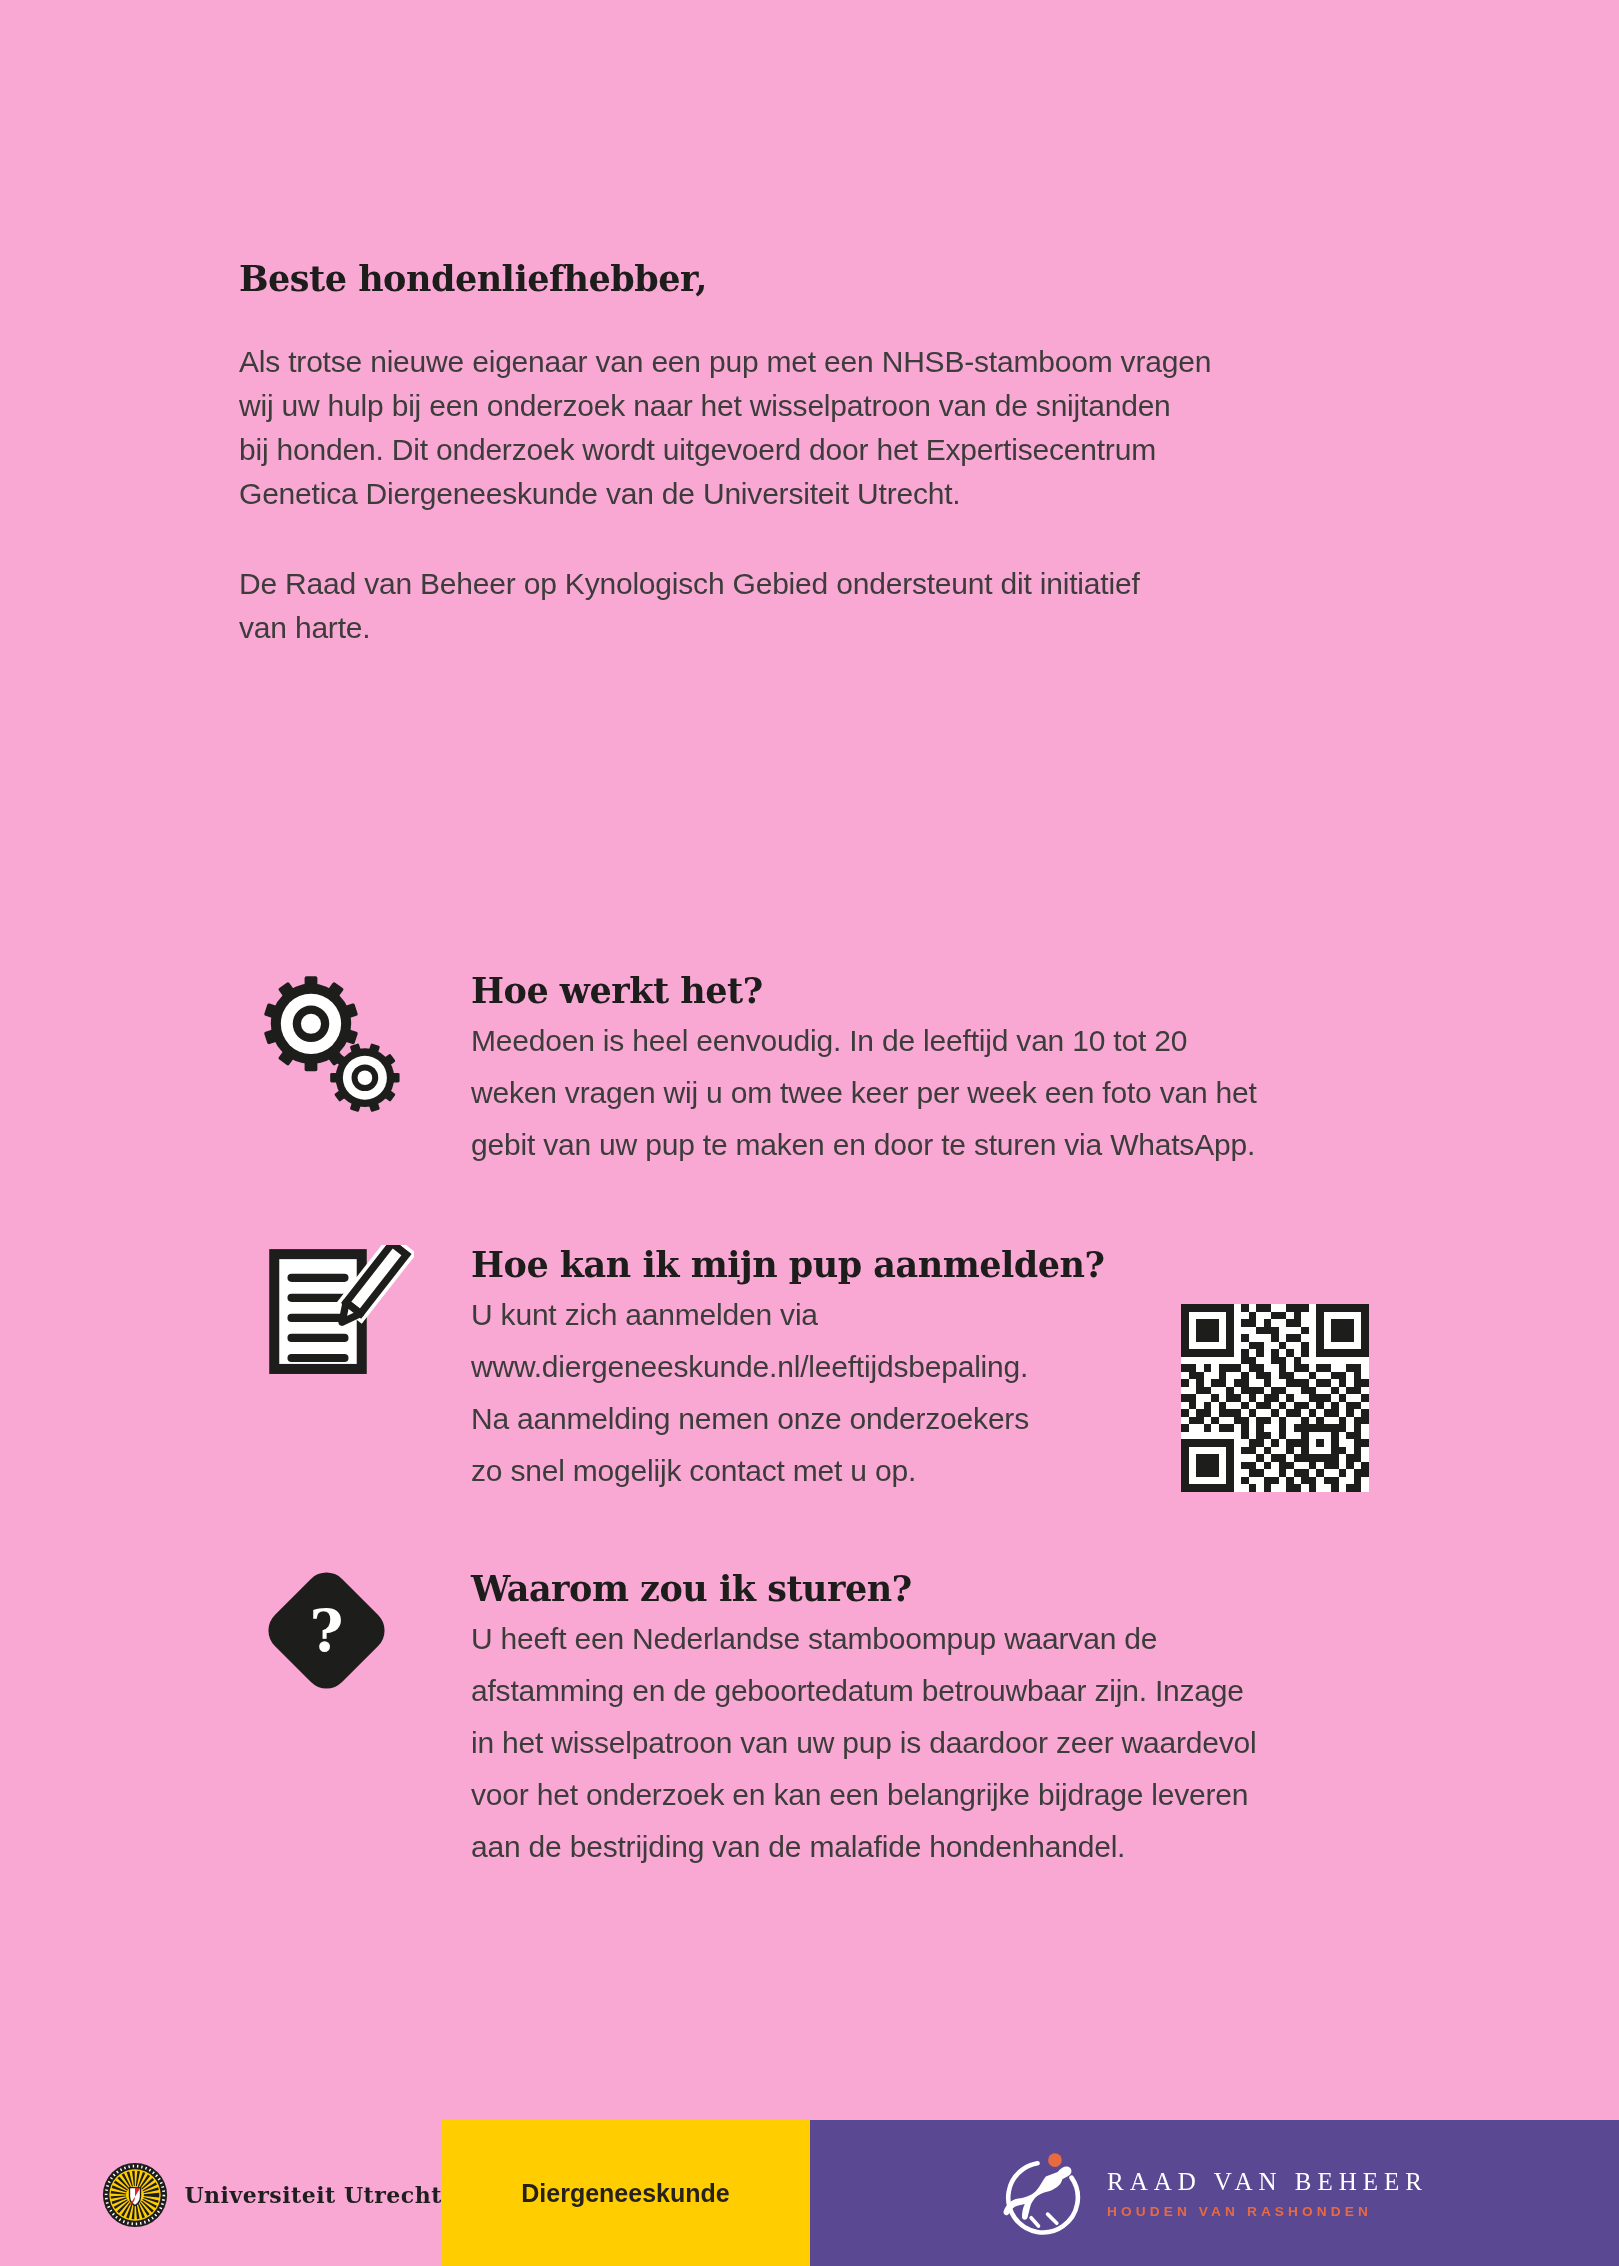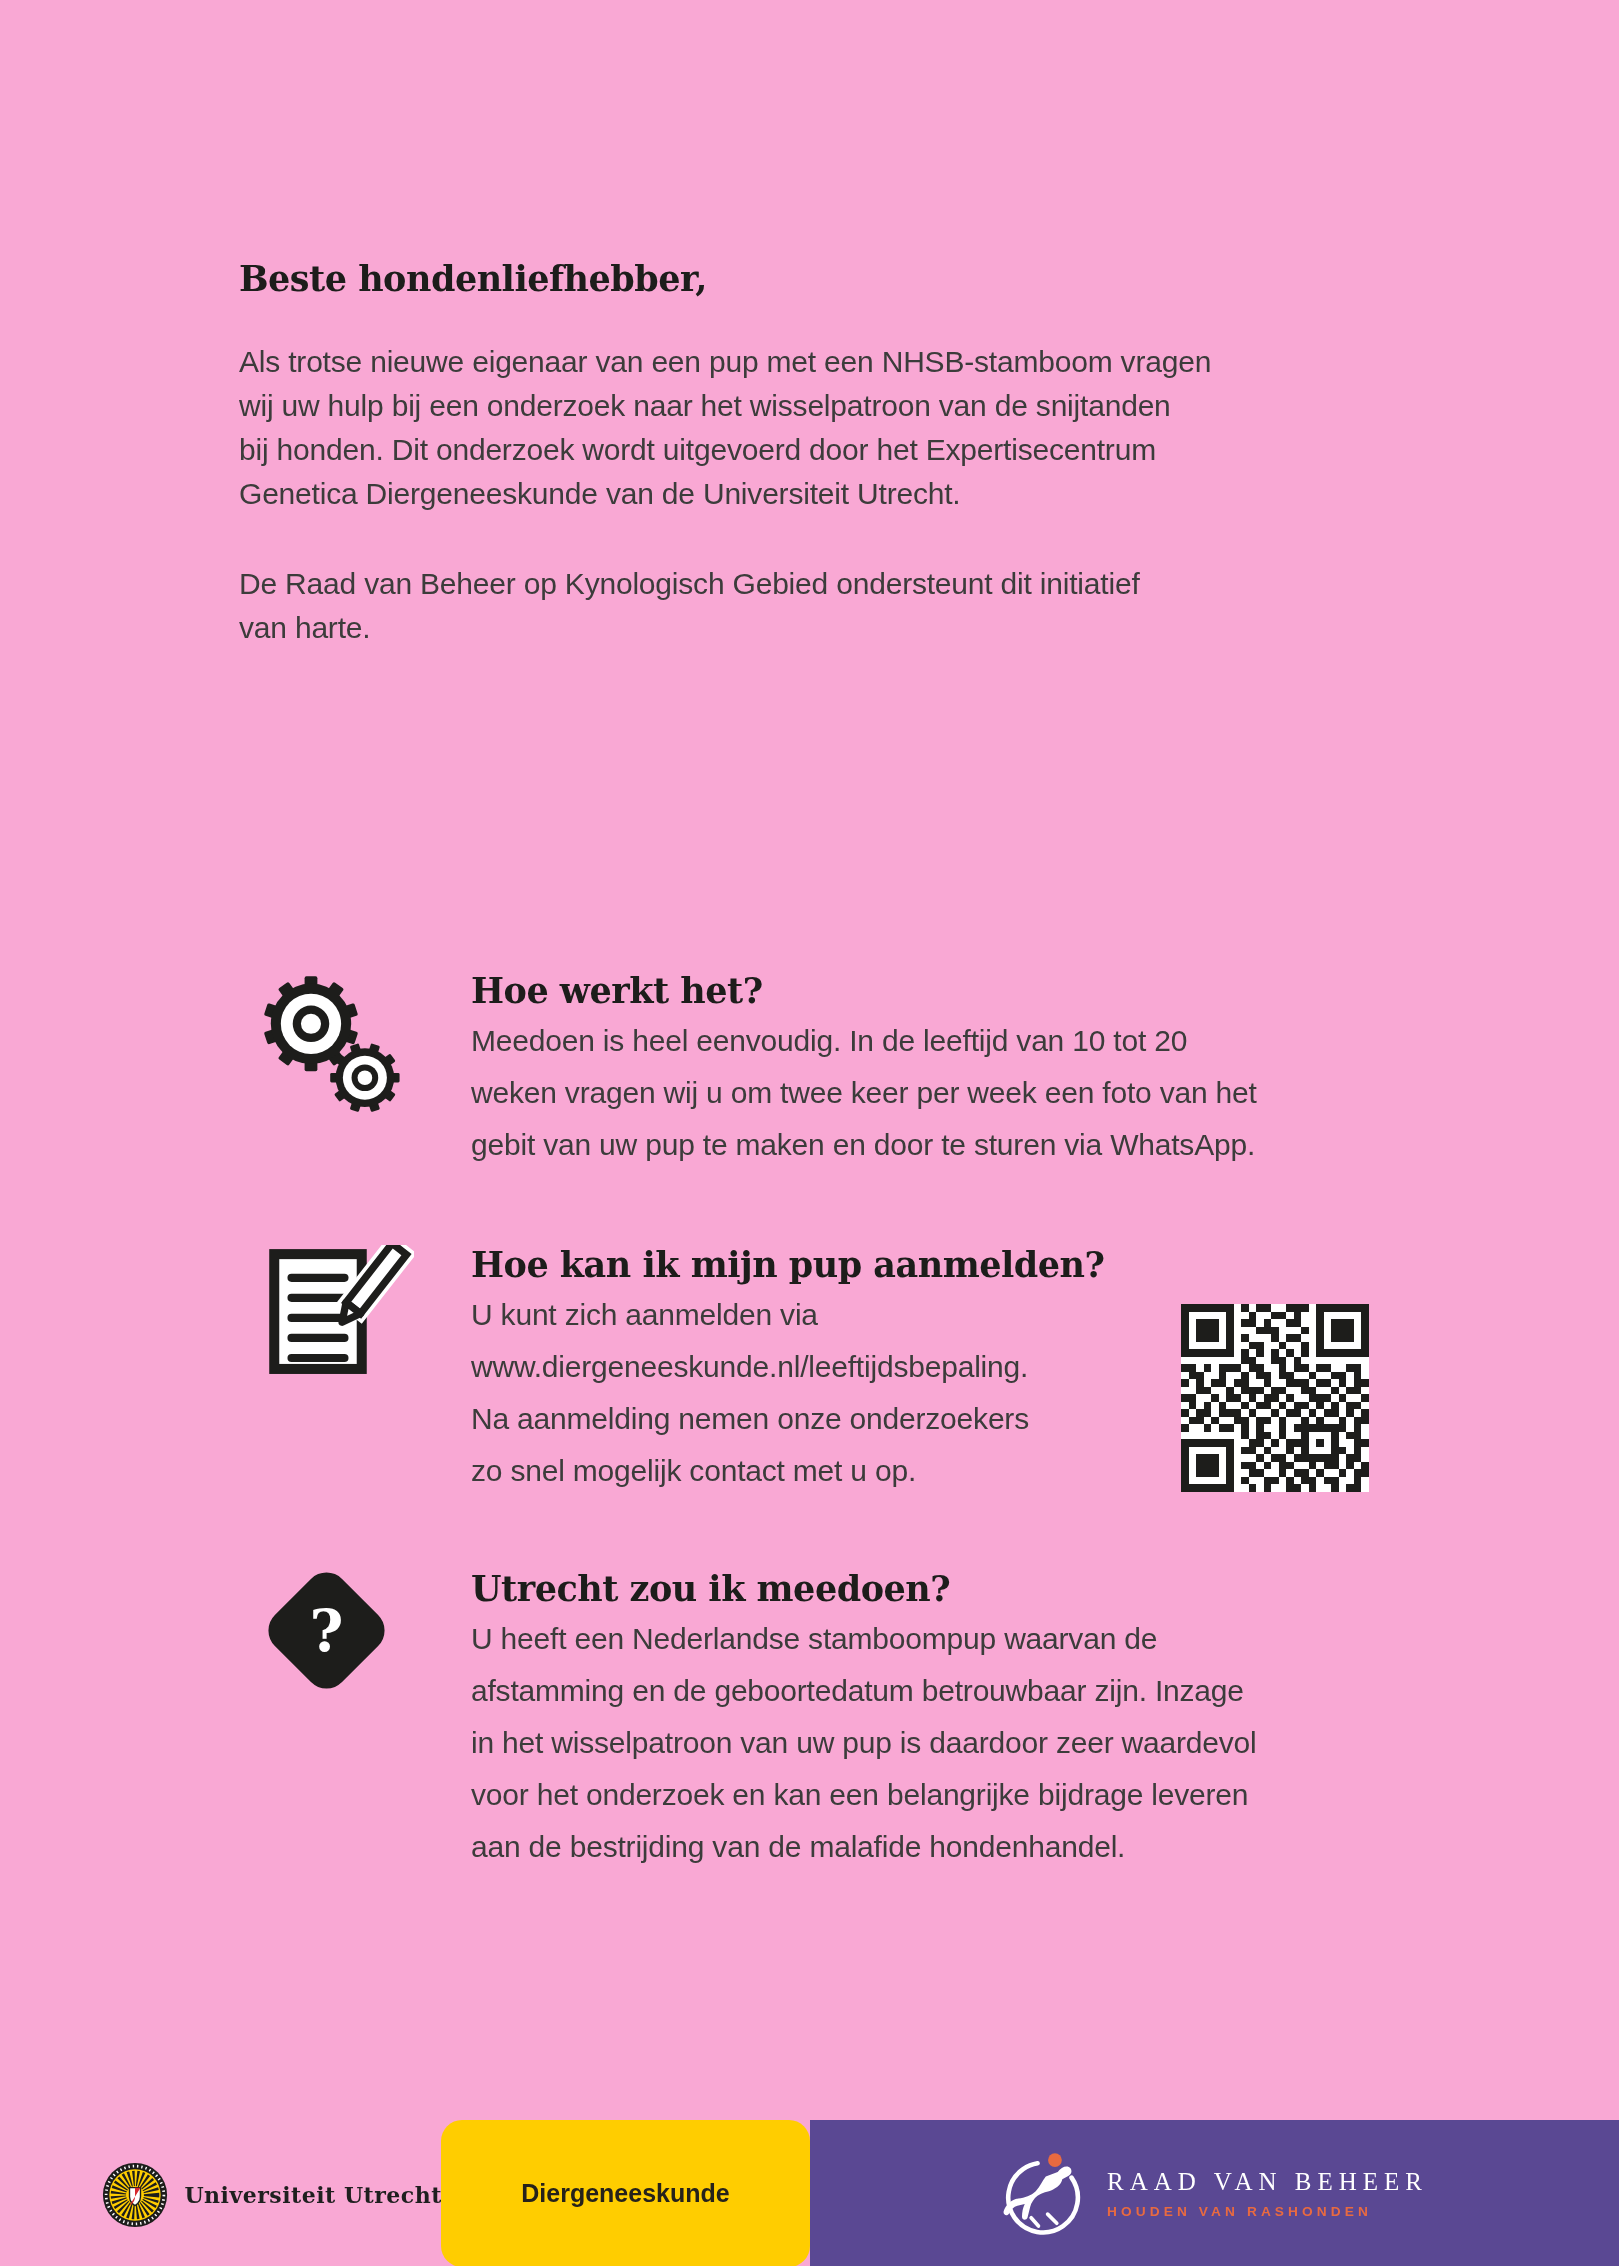--- a/index.html
+++ b/index.html
@@ -47,21 +47,21 @@
   
   .qr{
     position:absolute;left:1181px;top:1304px;width:188px;height:188px;
     display:grid;background:#ffffff;
   }
   .qr div{background:#ffffff;}
   .qr div.qm{background:#1d1d1b;}
   
   .footer-yellow{
     position:absolute;left:441px;top:2120px;width:369px;height:147px;
-    background:#ffcd00;display:flex;align-items:center;justify-content:center;border-radius:21px;
+    background:#ffcd00;display:flex;align-items:center;justify-content:center;
   }
   .footer-yellow .label{
     font-size:25px;font-weight:bold;color:#26221b;letter-spacing:0;
   }
   .footer-purple{
     position:absolute;left:810px;top:2120px;width:809px;height:147px;
     background:#5a4893;
   }
   .uu-lockup{
     position:absolute;left:102px;top:2162px;height:66px;
@@ -789,21 +789,21 @@
       <div></div>
       <div class="qm"></div>
       <div class="qm"></div>
       <div></div>
     </div>
 
   <div class="q-diamond">
     <span>?</span>
   </div>
   <div class="section-text" style="top:1567px;">
-    <h2 class="section-heading">Utrecht zou ik meedoen?</h2>
+    <h2 class="section-heading">Waarom zou ik sturen?</h2>
     <p class="section-body" style="margin-top:1.8px;">U heeft een Nederlandse stamboompup waarvan de
 afstamming en de geboortedatum betrouwbaar zijn. Inzage
 in het wisselpatroon van uw pup is daardoor zeer waardevol
 voor het onderzoek en kan een belangrijke bijdrage leveren
 aan de bestrijding van de malafide hondenhandel.</p>
   </div>
 
   <div class="uu-lockup">
     <svg width="66" height="66" viewBox="0 0 72 72">
       <circle cx="36" cy="36" r="35" fill="#1d1d1b"></circle>

